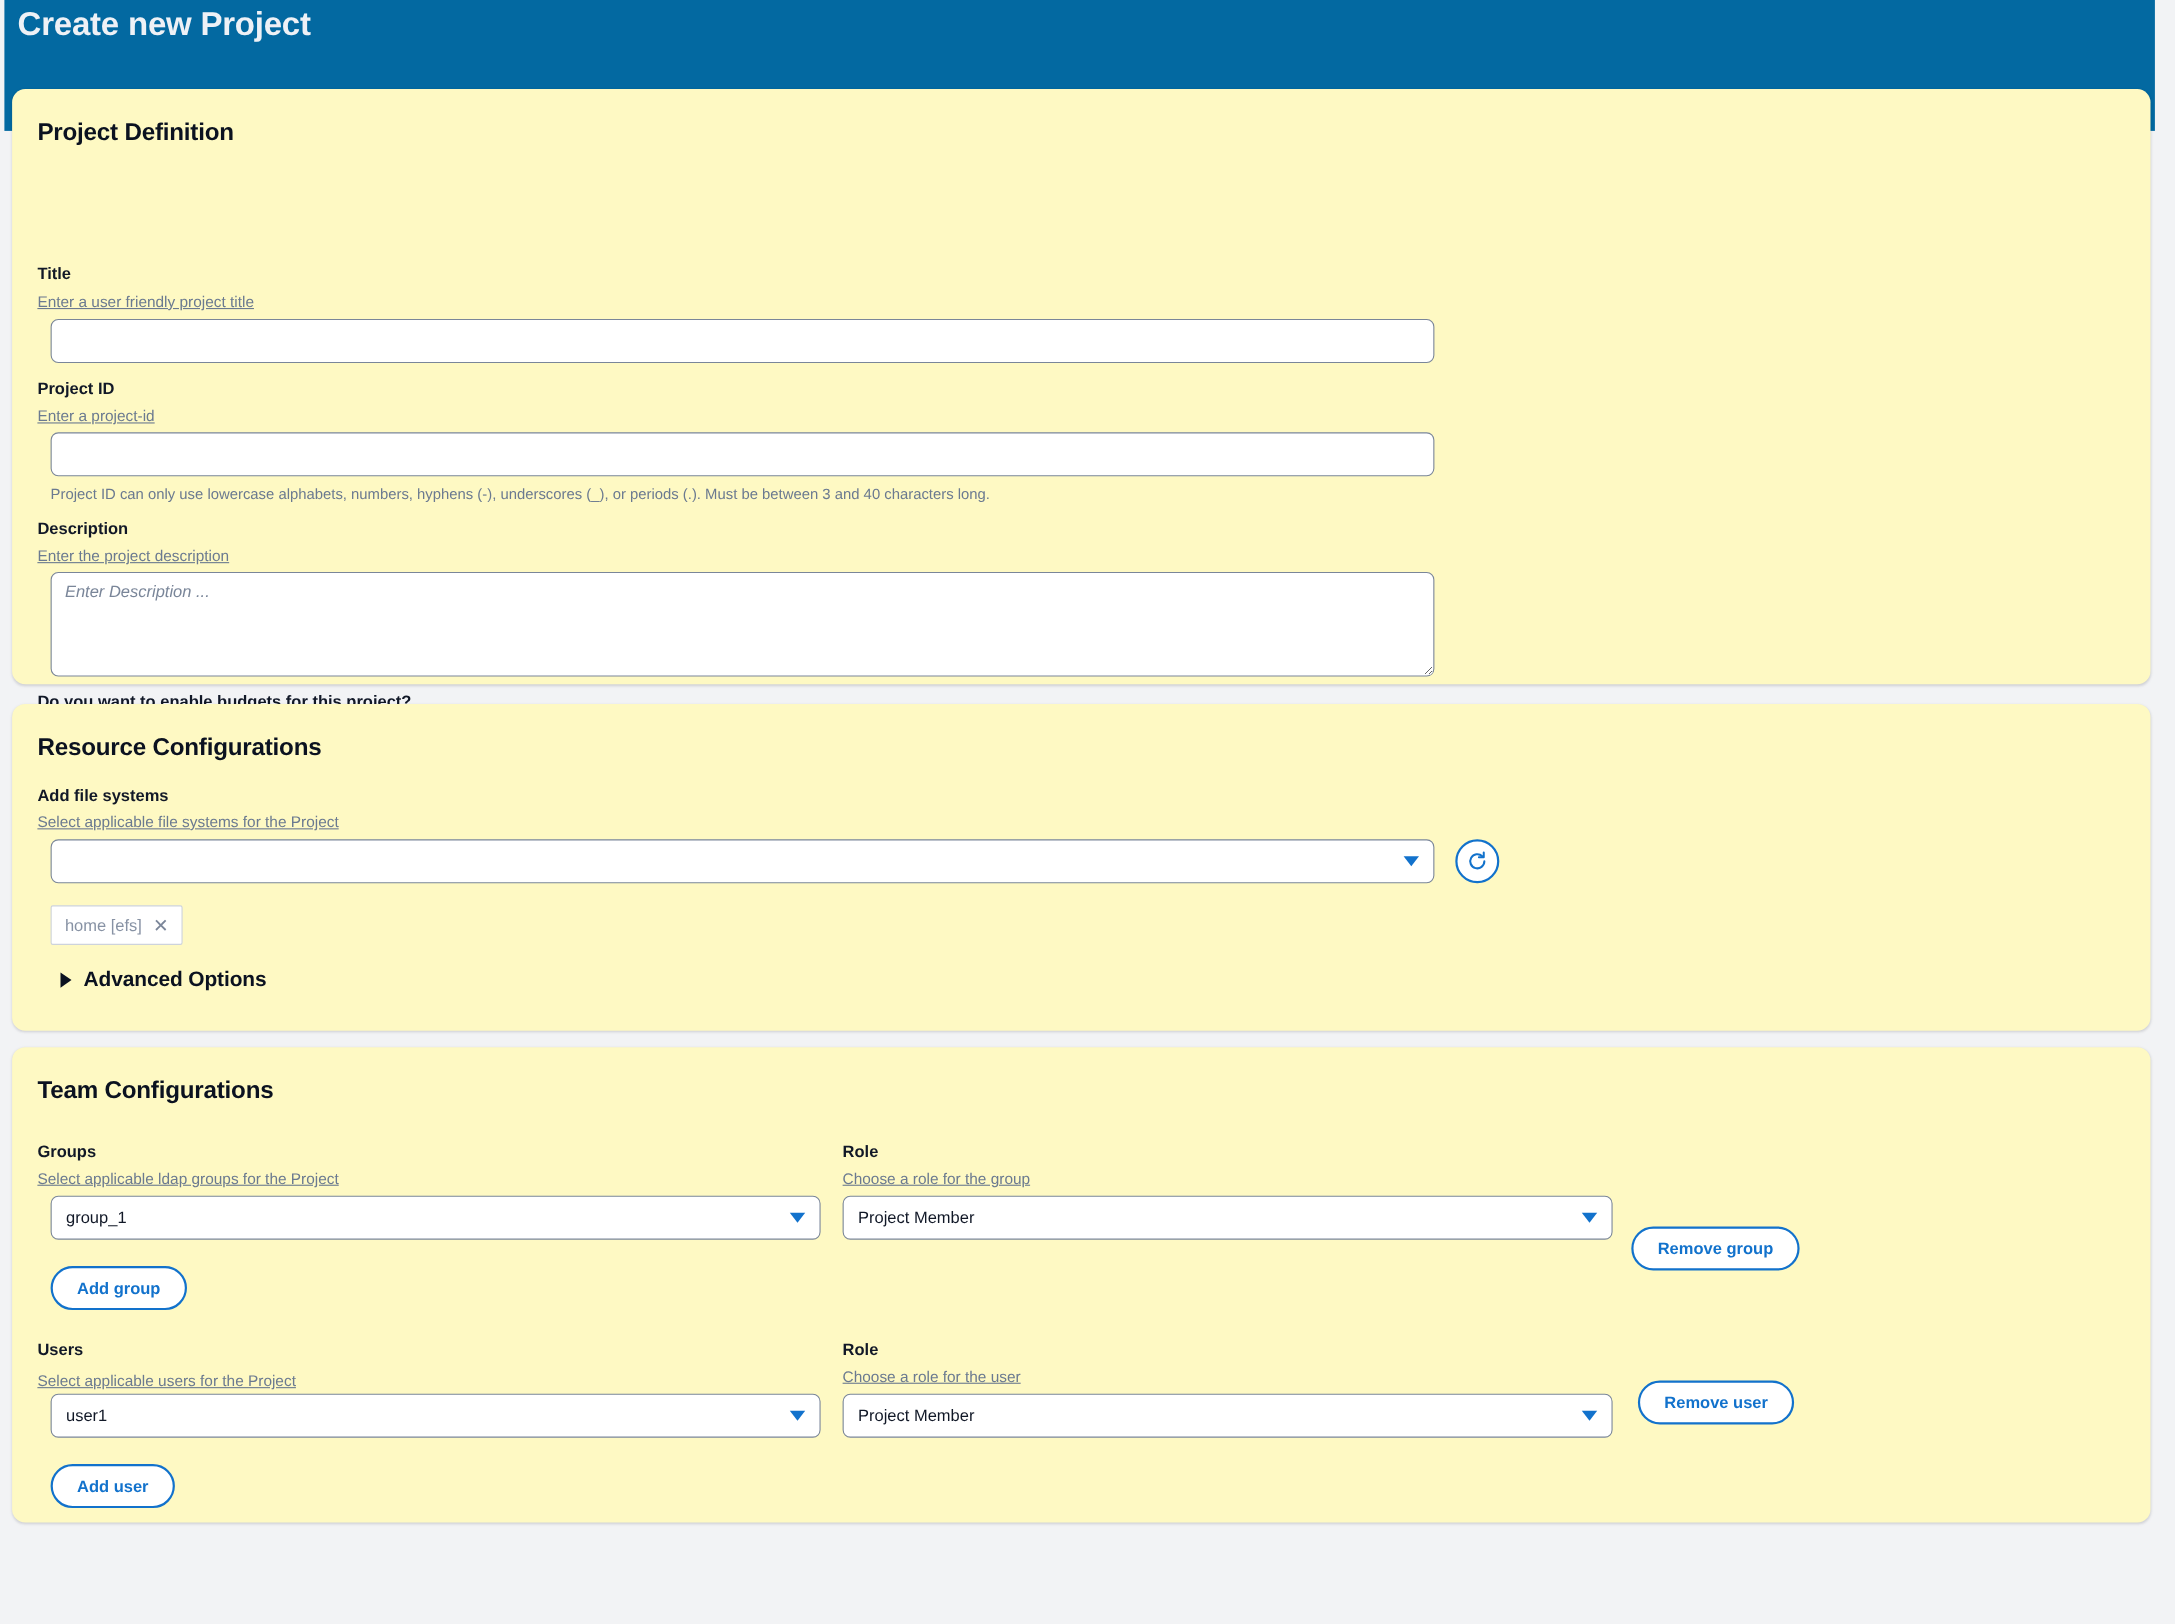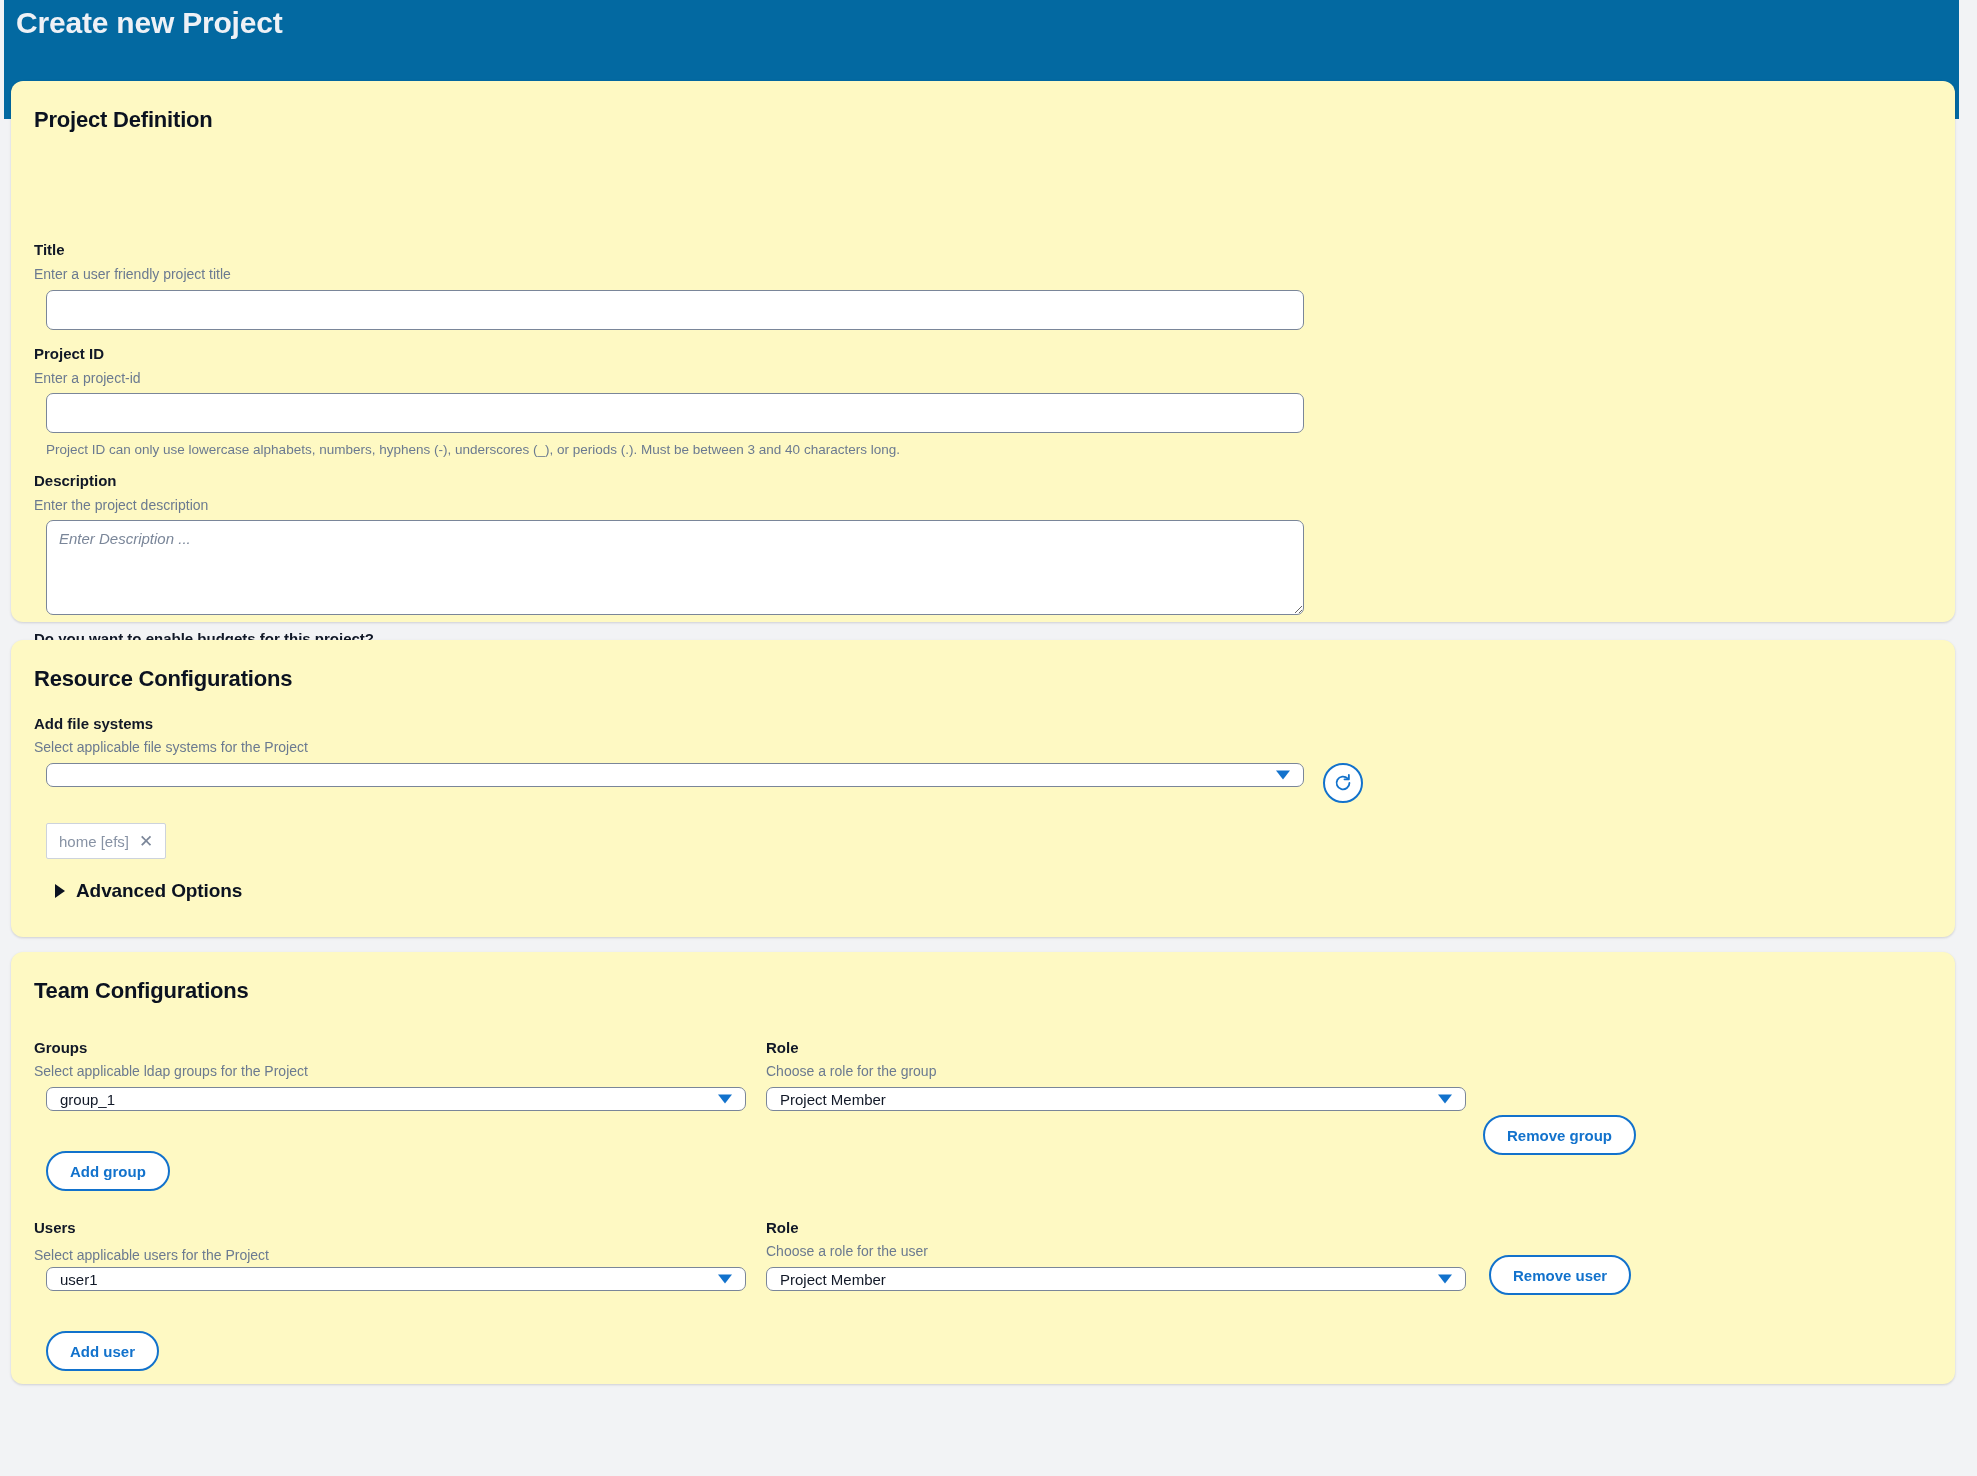--- a/index.html
+++ b/index.html
@@ -64,20 +64,21 @@
     font-size: 15px;
     font-weight: 700;
     color: #111827;
     line-height: 1.2;
   }
   .field-hint {
     font-size: 14px;
     font-weight: 400;
     color: #6b7a90;
     line-height: 1.3;
+    text-decoration: underline;
   }
   .field-help {
     font-size: 13.5px;
     color: #6b7a90;
     line-height: 1.3;
   }
 
   .text-input {
     display: block;
     width: 1258px;
@@ -125,21 +126,21 @@
     border-radius: 50%;
     background: #ffffff;
   }
 
   
   .select-wrap {
     position: relative;
     display: inline-block;
   }
   .select-box {
-    height: 24px;
+    height: 40px;
     border: 1.5px solid #7a8699;
     border-radius: 7px;
     background: #fff;
     font-size: 15px;
     color: #111827;
     display: flex;
     align-items: center;
     padding: 0 38px 0 13px;
     cursor: pointer;
   }

